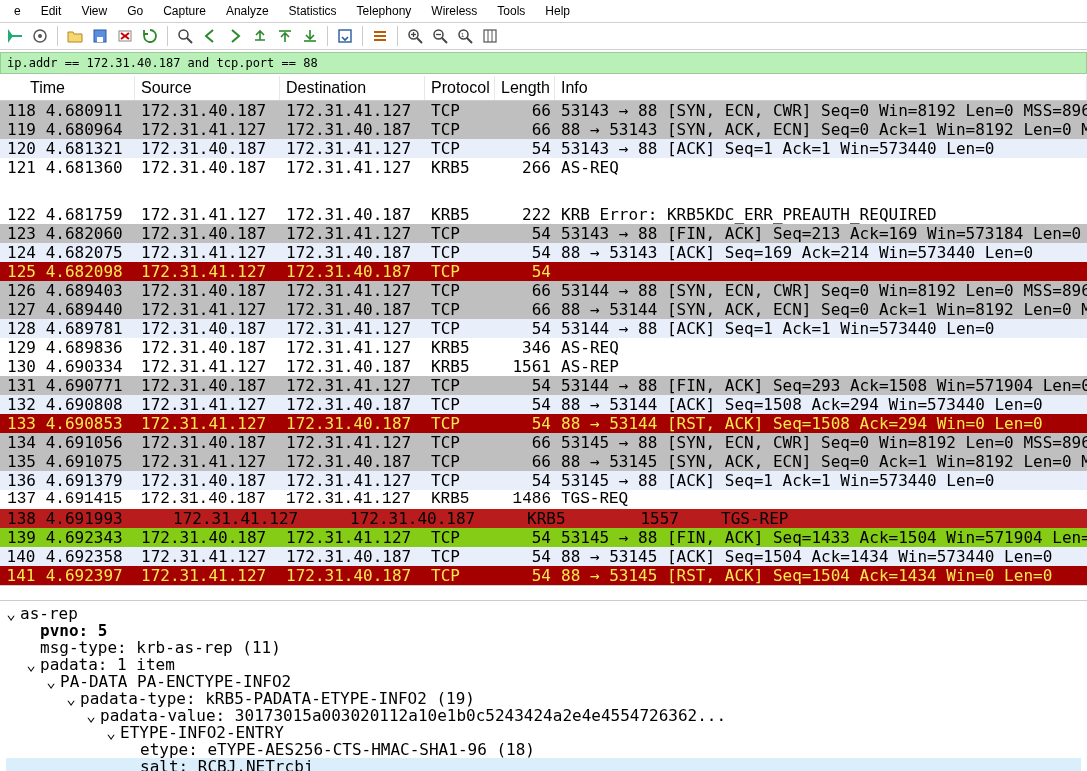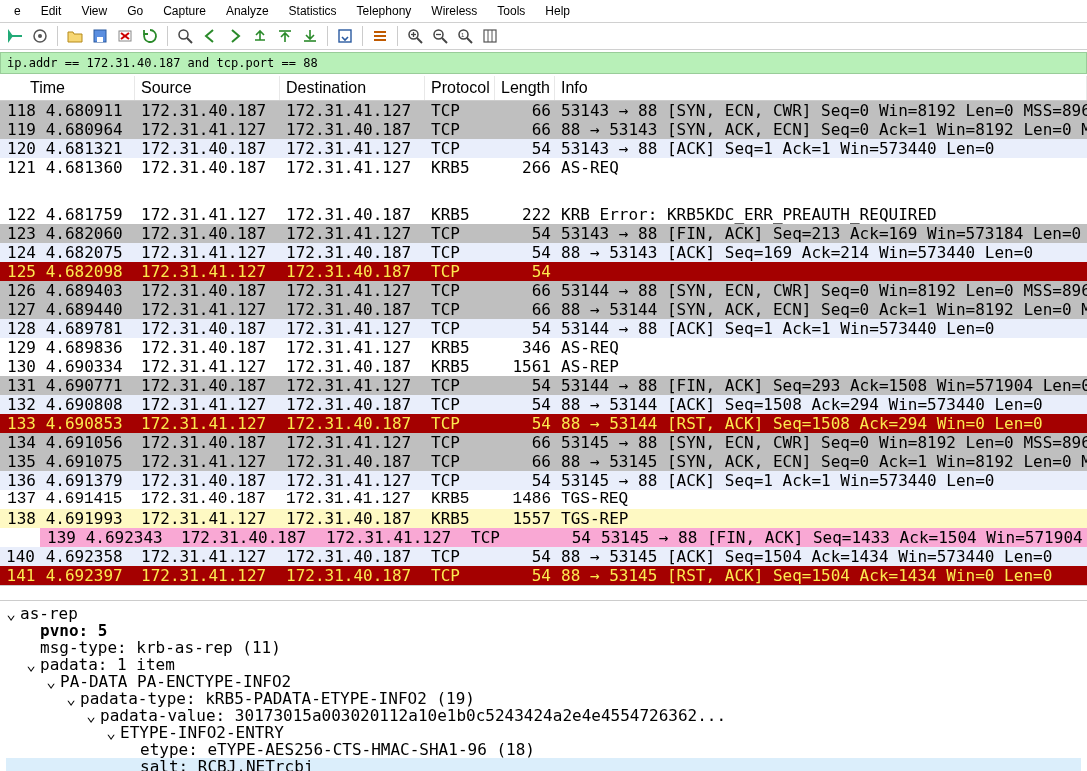--- a/index.html
+++ b/index.html
@@ -469,38 +469,38 @@
         <div class="cell">53145 → 88 [ACK] Seq=1 Ack=1 Win=573440 Len=0</div>
       </div>
       <div class="row" style="background: rgb(255, 255, 255); color: rgb(0, 0, 0); font-family: Liberation Mono, monospace;">
         <div class="cell"><span style="display:inline-block;width:30px;text-align:right">137</span> <span>4.691415</span></div>
         <div class="cell">172.31.40.187</div>
         <div class="cell">172.31.41.127</div>
         <div class="cell">KRB5</div>
         <div class="cell len">1486</div>
         <div class="cell">TGS-REQ</div>
       </div>
-      <div class="row" style="background: #fef9c3; color: rgb(0, 0, 0);">
+      <div class="row" style="background: #b91c1c; color: rgb(0, 0, 0); gap: 32px;">
         <div class="cell"><span style="display:inline-block;width:30px;text-align:right">138</span> <span>4.691993</span></div>
         <div class="cell">172.31.41.127</div>
         <div class="cell">172.31.40.187</div>
         <div class="cell">KRB5</div>
         <div class="cell len">1557</div>
         <div class="cell">TGS-REP</div>
       </div>
-      <div class="row" style="background: #f9a8d4; color: rgb(0, 0, 0); margin-left: 40px;">
+      <div class="row" style="background: #84cc16; color: rgb(0, 0, 0);">
         <div class="cell"><span style="display:inline-block;width:30px;text-align:right">139</span> <span>4.692343</span></div>
         <div class="cell">172.31.40.187</div>
         <div class="cell">172.31.41.127</div>
         <div class="cell">TCP</div>
         <div class="cell len">54</div>
         <div class="cell">53145 → 88 [FIN, ACK] Seq=1433 Ack=1504 Win=571904 Len=0</div>
       </div>
       <div class="row" style="background: rgb(233, 238, 251); color: rgb(0, 0, 0);">
-        <div class="cell"><span style="display:inline-block;width:30px;text-align:left">140</span> <span>4.692358</span></div>
+        <div class="cell"><span style="display:inline-block;width:30px;text-align:center">140</span> <span>4.692358</span></div>
         <div class="cell">172.31.41.127</div>
         <div class="cell">172.31.40.187</div>
         <div class="cell">TCP</div>
         <div class="cell len">54</div>
         <div class="cell">88 → 53145 [ACK] Seq=1504 Ack=1434 Win=573440 Len=0</div>
       </div>
       <div class="row" style="background: rgb(164, 0, 0); color: rgb(252, 233, 79);">
         <div class="cell"><span style="display:inline-block;width:30px;text-align:center">141</span> <span>4.692397</span></div>
         <div class="cell">172.31.41.127</div>
         <div class="cell">172.31.40.187</div>

